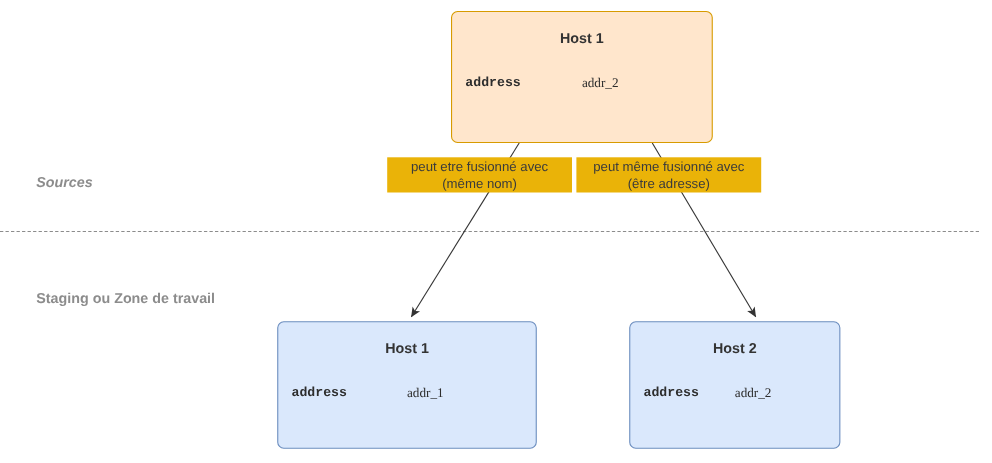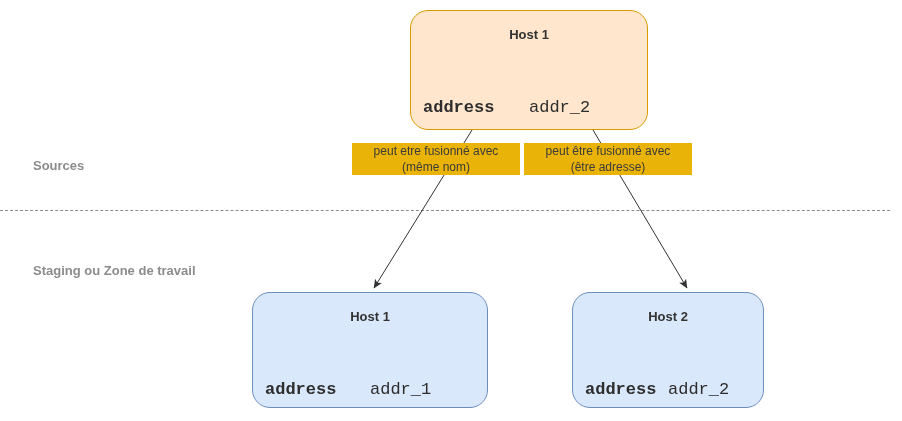--- a/index.html
+++ b/index.html
@@ -22,35 +22,35 @@
   }
 
   .section-label {
     position: absolute;
     left: 33px;
     font-size: 13px;
     font-weight: bold;
     color: #8c8c8c;
     white-space: nowrap;
   }
-  .section-label.sources { top: 158px; }
+  .section-label.sources { top: 158px; font-style: italic; }
   .section-label.staging { top: 239px; margin-top: 24px; }
 
   .zone-divider {
     position: absolute;
     left: 0;
     top: 210px;
     width: 890px;
     height: 0;
     border-top: 1px dashed #8c8c8c;
   }
 
   .node {
     position: absolute;
-    border-radius: 18px;
+    border-radius: 6px;
     border: 1px solid;
   }
   .node.orange {
     background: #ffe6cc;
     border-color: #d79b00;
   }
   .node.blue {
     background: #dae8fc;
     border-color: #6c8ebf;
   }
@@ -64,36 +64,37 @@
     left: 0;
     width: 100%;
     text-align: center;
     font-size: 13px;
     font-weight: bold;
     color: #333333;
   }
 
   .node-row {
     position: absolute;
-    top: 87px;
+    top: 57px;
     left: 0;
     width: 100%;
     height: 18px;
     font-family: "Liberation Mono", monospace;
-    font-size: 17px;
+    font-size: 12px;
     color: #2d2d2d;
   }
   .node-field-label {
     position: absolute;
     left: 12px;
     font-weight: bold;
   }
   .node-field-value {
     position: absolute;
     left: 50%;
+    font-family: Liberation Serif, serif;
   }
 
   .edge-label {
     position: absolute;
     width: 168px;
     background: #eab308;
     text-align: center;
     font-size: 12px;
     line-height: 16px;
     color: #3b3b3b;
@@ -120,21 +121,21 @@
     </defs>
     <line x1="472" y1="130" x2="374" y2="288" stroke="#333333" stroke-width="1" marker-end="url(#arrowhead)"></line>
     <line x1="593" y1="130" x2="687" y2="288" stroke="#333333" stroke-width="1" marker-end="url(#arrowhead)"></line>
   </svg>
 
   <div class="edge-label edge-label-1">
     <div>peut etre fusionné avec</div>
     <div>(même nom)</div>
   </div>
   <div class="edge-label edge-label-2">
-    <div>peut être fusionné avec</div>
+    <div>peut même fusionné avec</div>
     <div>(être adresse)</div>
   </div>
 
   <div class="node orange node-source">
     <div class="node-title">Host 1</div>
     <div class="node-row">
       <span class="node-field-label">address</span>
       <span class="node-field-value">addr_2</span>
     </div>
   </div>

